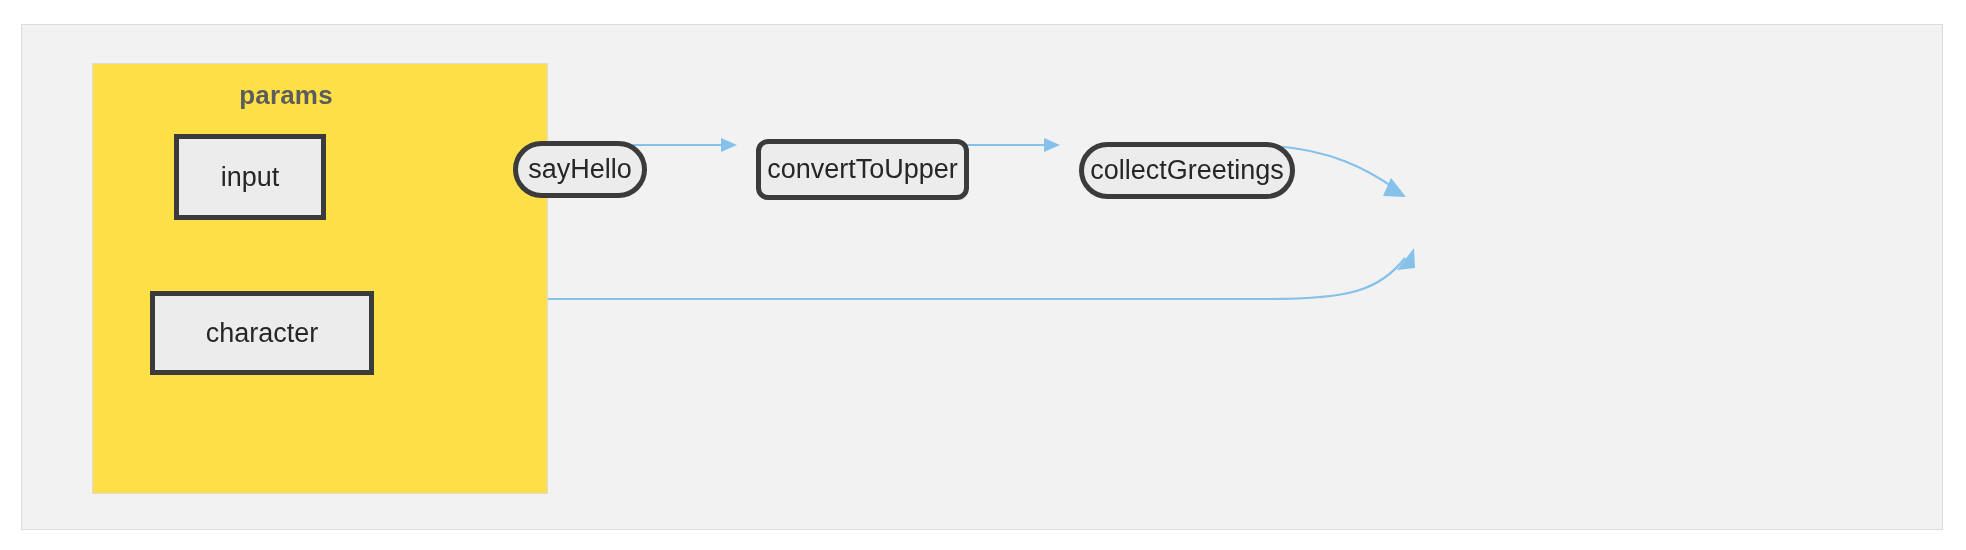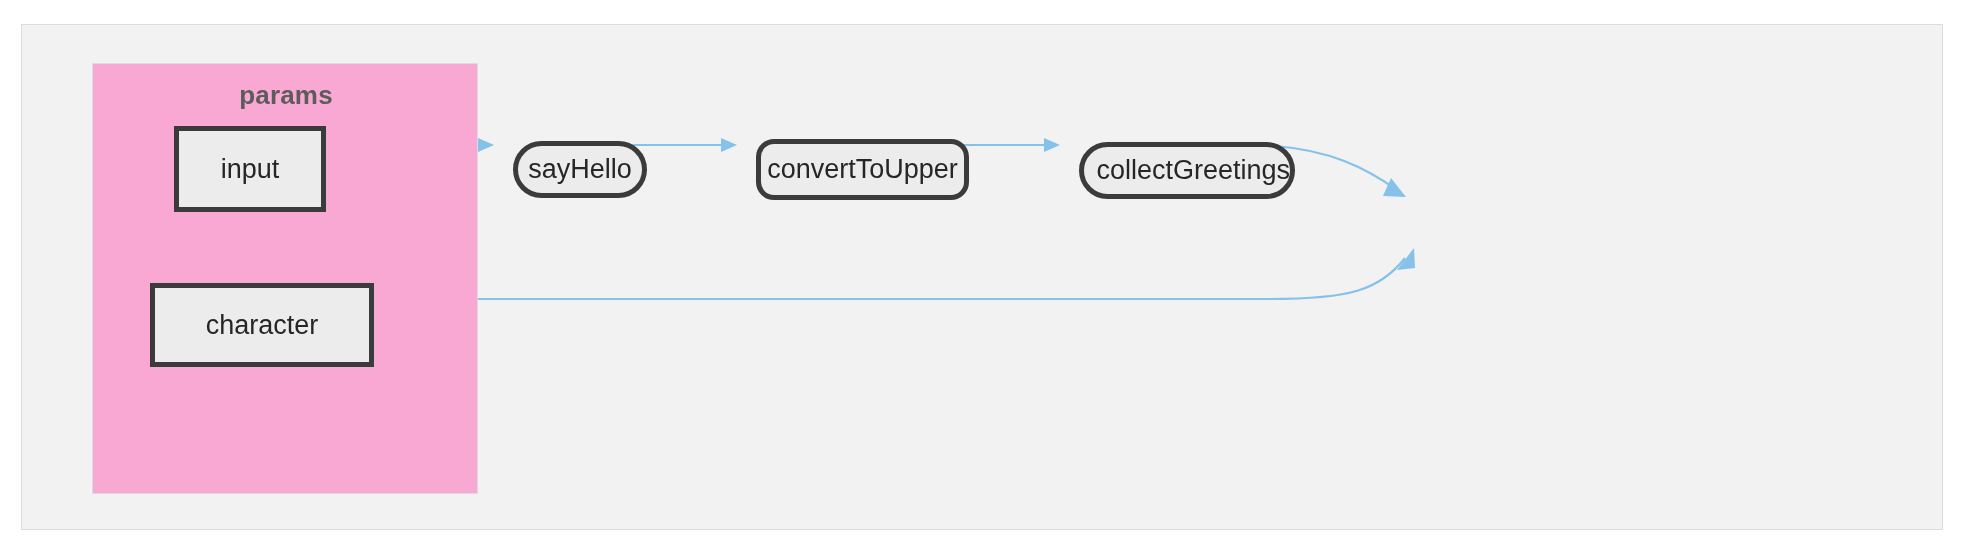--- a/index.html
+++ b/index.html
@@ -22,23 +22,23 @@
     width: 1922px;
     height: 506px;
     background: #f2f2f2;
     border: 1px solid #dcdcdc;
     box-sizing: border-box;
   }
   .subgraph-box {
     position: absolute;
     left: 70px;
     top: 38px;
-    width: 386px;
+    width: 456px;
     height: 431px;
-    background: #f9a8d4;
+    background: #fde047;
     border: 1px solid #dcdcdc;
     box-sizing: border-box;
   }
   .subgraph-title {
     position: absolute;
     left: 0;
     top: 16px;
     width: 386px;
     text-align: center;
     font-size: 26px;
@@ -52,30 +52,30 @@
     border: 5px solid #3b3b3b;
     box-sizing: border-box;
     display: flex;
     align-items: center;
     justify-content: center;
     color: #262626;
     font-size: 27px;
     line-height: 1;
     white-space: nowrap;
   }
-  .node.rect { border-radius: 0; }
+  .node.rect { border-radius: 0; margin-top: 8px; }
   .node.stadium { border-radius: 999px; }
-  .node.round { border-radius: 18px; }
+  .node.round { border-radius: 12px; }
 
   
   #node-input        { left: 152px; top: 101px;  width: 152px; height: 86px; }
   #node-character    { left: 128px; top: 258px;  width: 224px; height: 84px; }
   #node-sayHello     { left: 491px; top: 116px;  width: 134px; height: 57px; }
   #node-convertToUpper { left: 734px; top: 114px; width: 213px; height: 61px; }
-  #node-collectGreetings { left: 1057px; top: 117px; width: 216px; height: 57px; justify-content: flex-end; }
+  #node-collectGreetings { left: 1057px; top: 117px; width: 216px; height: 57px; }
   #node-cowpy        { left: 1385px; top: 194px;  width: 111px; height: 57px; }
 
   svg.edges {
     position: absolute;
     left: 0;
     top: 0;
     width: 1966px;
     height: 550px;
     pointer-events: none;
   }

